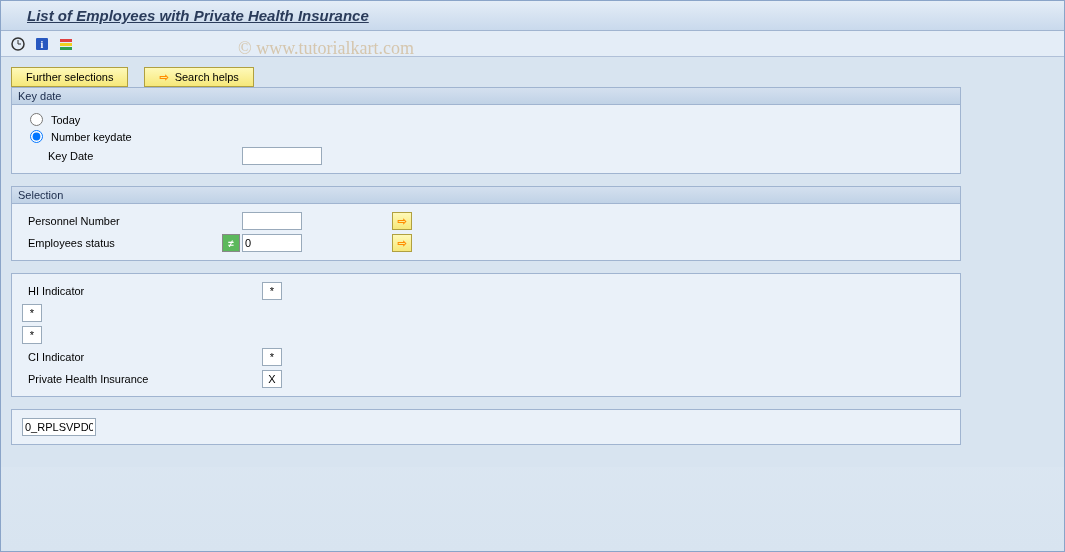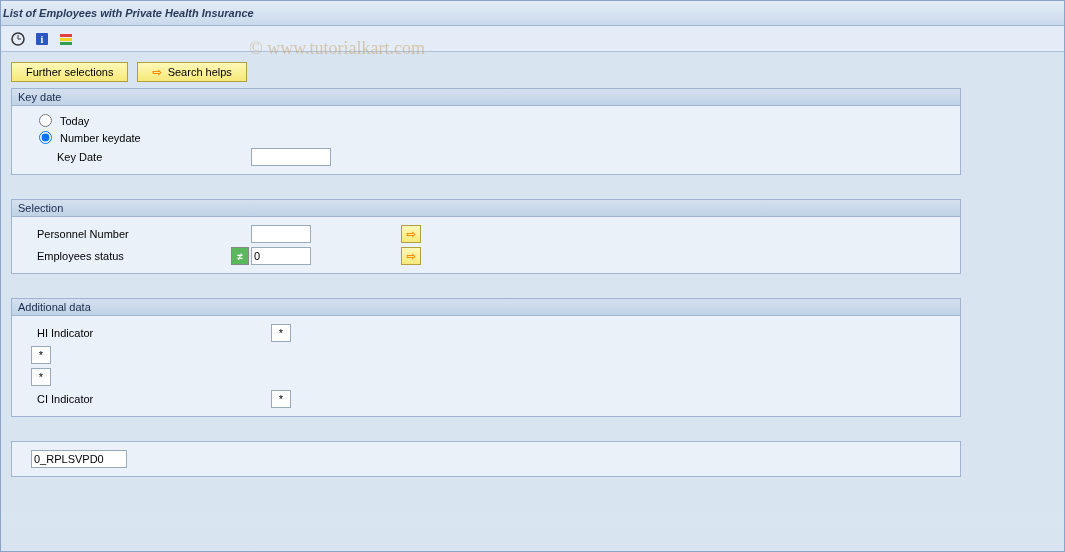--- a/index.html
+++ b/index.html
@@ -13,25 +13,26 @@
     }
     .window {
       border: 1px solid #8aa4c8;
       background: linear-gradient(#e8f0f8, #d8e4f0);
       width: 100%;
       height: 100%;
     }
     .title-bar {
       background: linear-gradient(#e4edf7, #c9d9ec);
       border-bottom: 1px solid #a0b4d0;
-      padding: 6px 2px;
-      font-size: 11px;
+      padding: 6px 26px;
+      font-size: 15px;
       font-weight: bold;
       font-style: italic;
       color: #2a3b5a;
+      text-decoration: underline;
     }
     .toolbar {
       background: #e4edf7;
       border-bottom: 1px solid #b0c0d8;
       padding: 4px 8px;
       display: flex;
       align-items: center;
       gap: 6px;
       height: 26px;
     }
@@ -42,53 +43,52 @@
       align-items: center;
       justify-content: center;
       cursor: pointer;
     }
     .body-area {
       padding: 10px;
       background: #d8e4f0;
     }
     .button-row {
       display: flex;
-      gap: 9px;
-      margin-bottom: 6px;
+      gap: 16px;
     }
     .sap-button {
       background: linear-gradient(#fef9b8, #f6e87a);
       border: 1px solid #b0a040;
       padding: 2px 14px;
       height: 20px;
       font-size: 11px;
       cursor: pointer;
       display: inline-flex;
       align-items: center;
       gap: 6px;
     }
     .sap-button .arrow {
       color: #ff8c00;
       font-weight: bold;
     }
     .group-box {
       border: 1px solid #a0b4d0;
       background: #eaf1f9;
-      margin-bottom: 24px;
+      margin-bottom: 12px;
       width: 950px;
     }
     .group-header {
       background: linear-gradient(#d4e0ef, #c0d2e6);
       border-bottom: 1px solid #a0b4d0;
       padding: 2px 6px;
       font-size: 11px;
       color: #1a2a4a;
     }
     .group-body {
-      padding: 6px 19px;
+      padding: 6px 10px;
       border-radius: 26px;
     }
     .radio-row {
       display: flex;
       align-items: center;
       gap: 4px;
       padding: 2px 0;
     }
     .field-row {
       display: flex;
@@ -106,21 +106,21 @@
     .field-input {
       border: 1px solid #9ab;
       background: #fff;
       height: 18px;
       padding: 0 2px;
       font-size: 11px;
     }
     .w80 { width: 80px; }
     .w60 { width: 60px; }
     .w20 { width: 20px; text-align: center; }
-    .w90 { width: 96px; }
+    .w90 { width: 74px; }
     .not-equal {
       display: inline-flex;
       width: 18px;
       height: 18px;
       background: #5cb85c;
       border: 1px solid #888;
       color: #fff;
       align-items: center;
       justify-content: center;
       font-weight: bold;
@@ -136,21 +136,21 @@
       align-items: center;
       justify-content: center;
       color: #ff8c00;
       font-weight: bold;
       cursor: pointer;
       margin-left: 90px;
     }
     .watermark {
       position: absolute;
       top: 38px;
-      left: 249px;
+      left: 238px;
       color: rgba(200,160,100,0.5);
       font-size: 18px;
       font-family: Georgia, serif;
       pointer-events: none;
     }
     input[type=radio] { margin: 0 4px 0 8px; }
   </style>
 </head>
 <body>
 
@@ -221,35 +221,38 @@
         <div class="field-row">
           <span class="field-label" style="width:200px">Employees status</span>
           <span class="not-equal">≠</span>
           <input class="field-input w60" value="0" style="">
           <span class="multsel-btn">⇨</span>
         </div>
       </div>
     </div>
 
     <div class="group-box">
-      <div class="group-header">Additional data</div>
       <div class="group-body">
         <div class="field-row">
           <span class="field-label" style="width:240px">HI Indicator</span>
           <input class="field-input w20" value="*" style="">
         </div>
         <div class="field-row">
           <input class="field-input w20" value="*" style="">
         </div>
         <div class="field-row">
           <input class="field-input w20" value="*" style="">
         </div>
         <div class="field-row">
           <span class="field-label" style="width:240px">CI Indicator</span>
           <input class="field-input w20" value="*" style="">
+        </div>
+        <div class="field-row">
+          <span class="field-label" style="width:240px">Private Health Insurance</span>
+          <input class="field-input w20" value="X" style="">
         </div>
       </div>
     </div>
 
     <div class="group-box">
       <div class="group-body">
         <div class="field-row">
           <input class="field-input w90" value="0_RPLSVPD0" style="">
         </div>
       </div>

